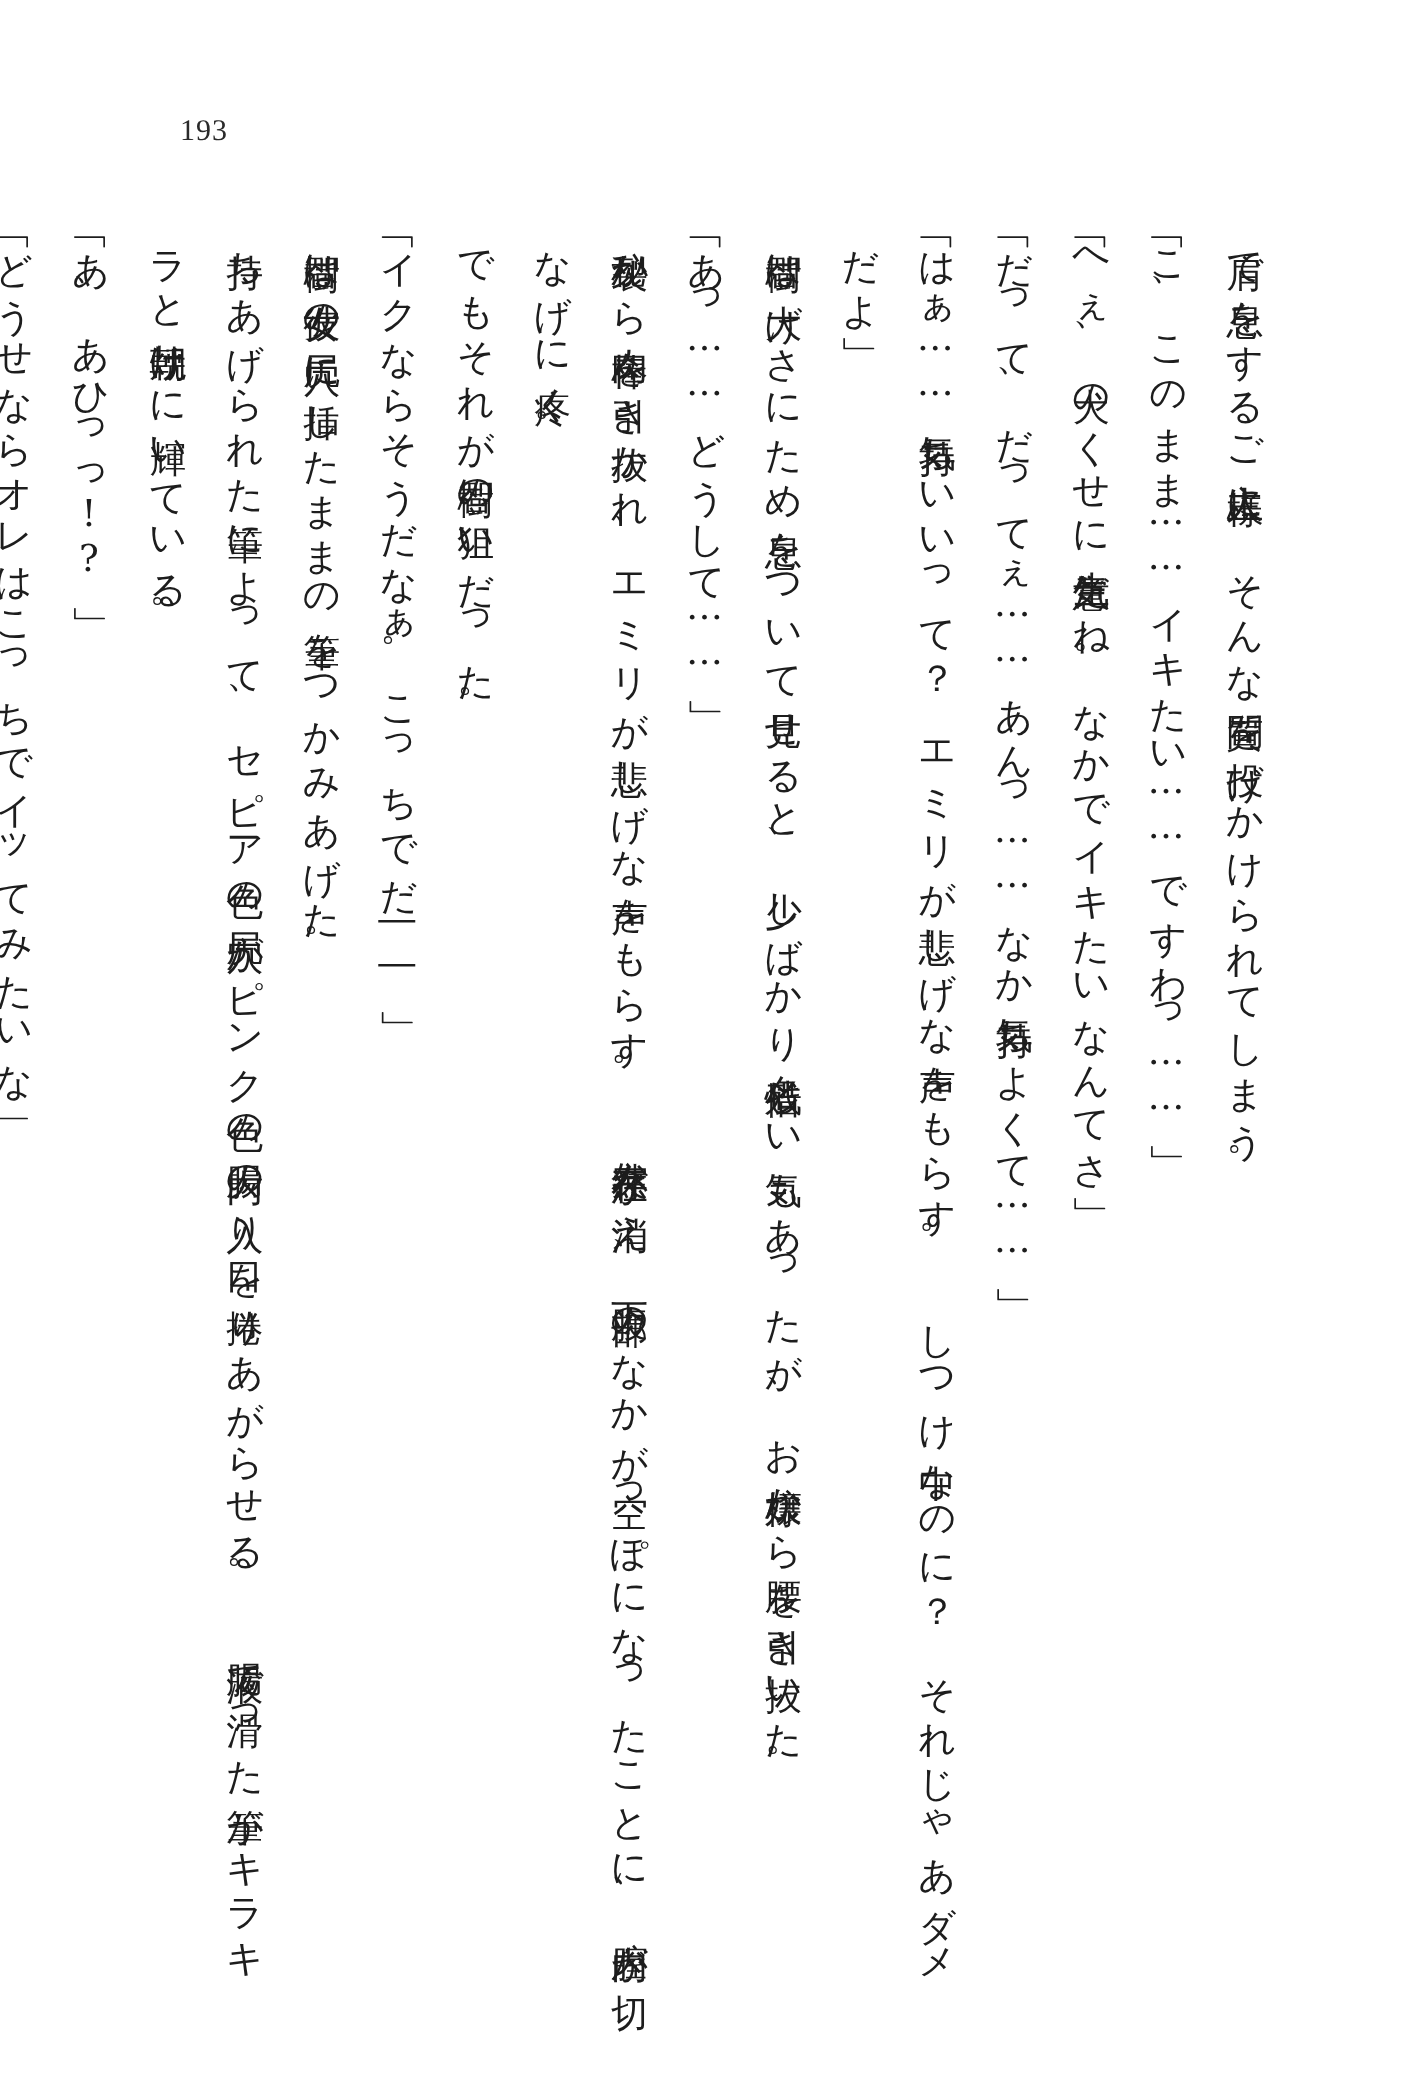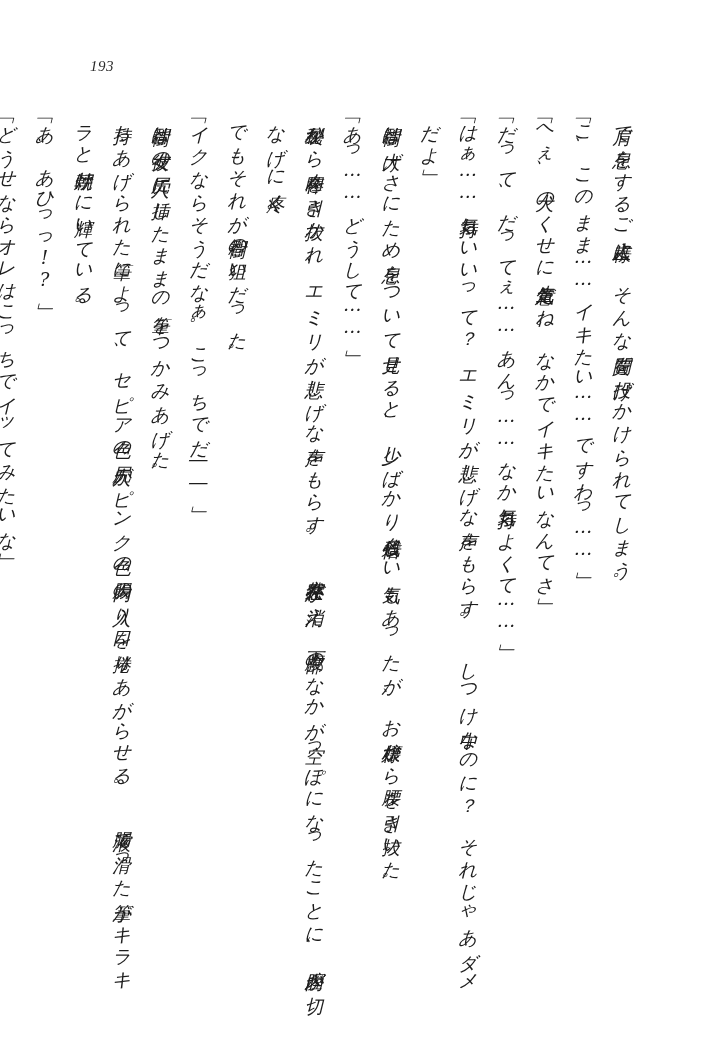--- a/index.html
+++ b/index.html
@@ -9,21 +9,20 @@
   }
   body {
     font-family: "Liberation Serif", "DejaVu Serif", serif;
   }
   .page {
     position: relative;
     width: 712px;
     height: 1050px;
     background: #ffffff;
     overflow: hidden;
-    font-style: italic;
   }
   .page-number {
     position: absolute;
     top: 58px;
     left: 90px;
     font-size: 15px;
     color: #2a2a2a;
     letter-spacing: 0.5px;
     font-family: "Liberation Serif", "DejaVu Serif", serif;
   }

